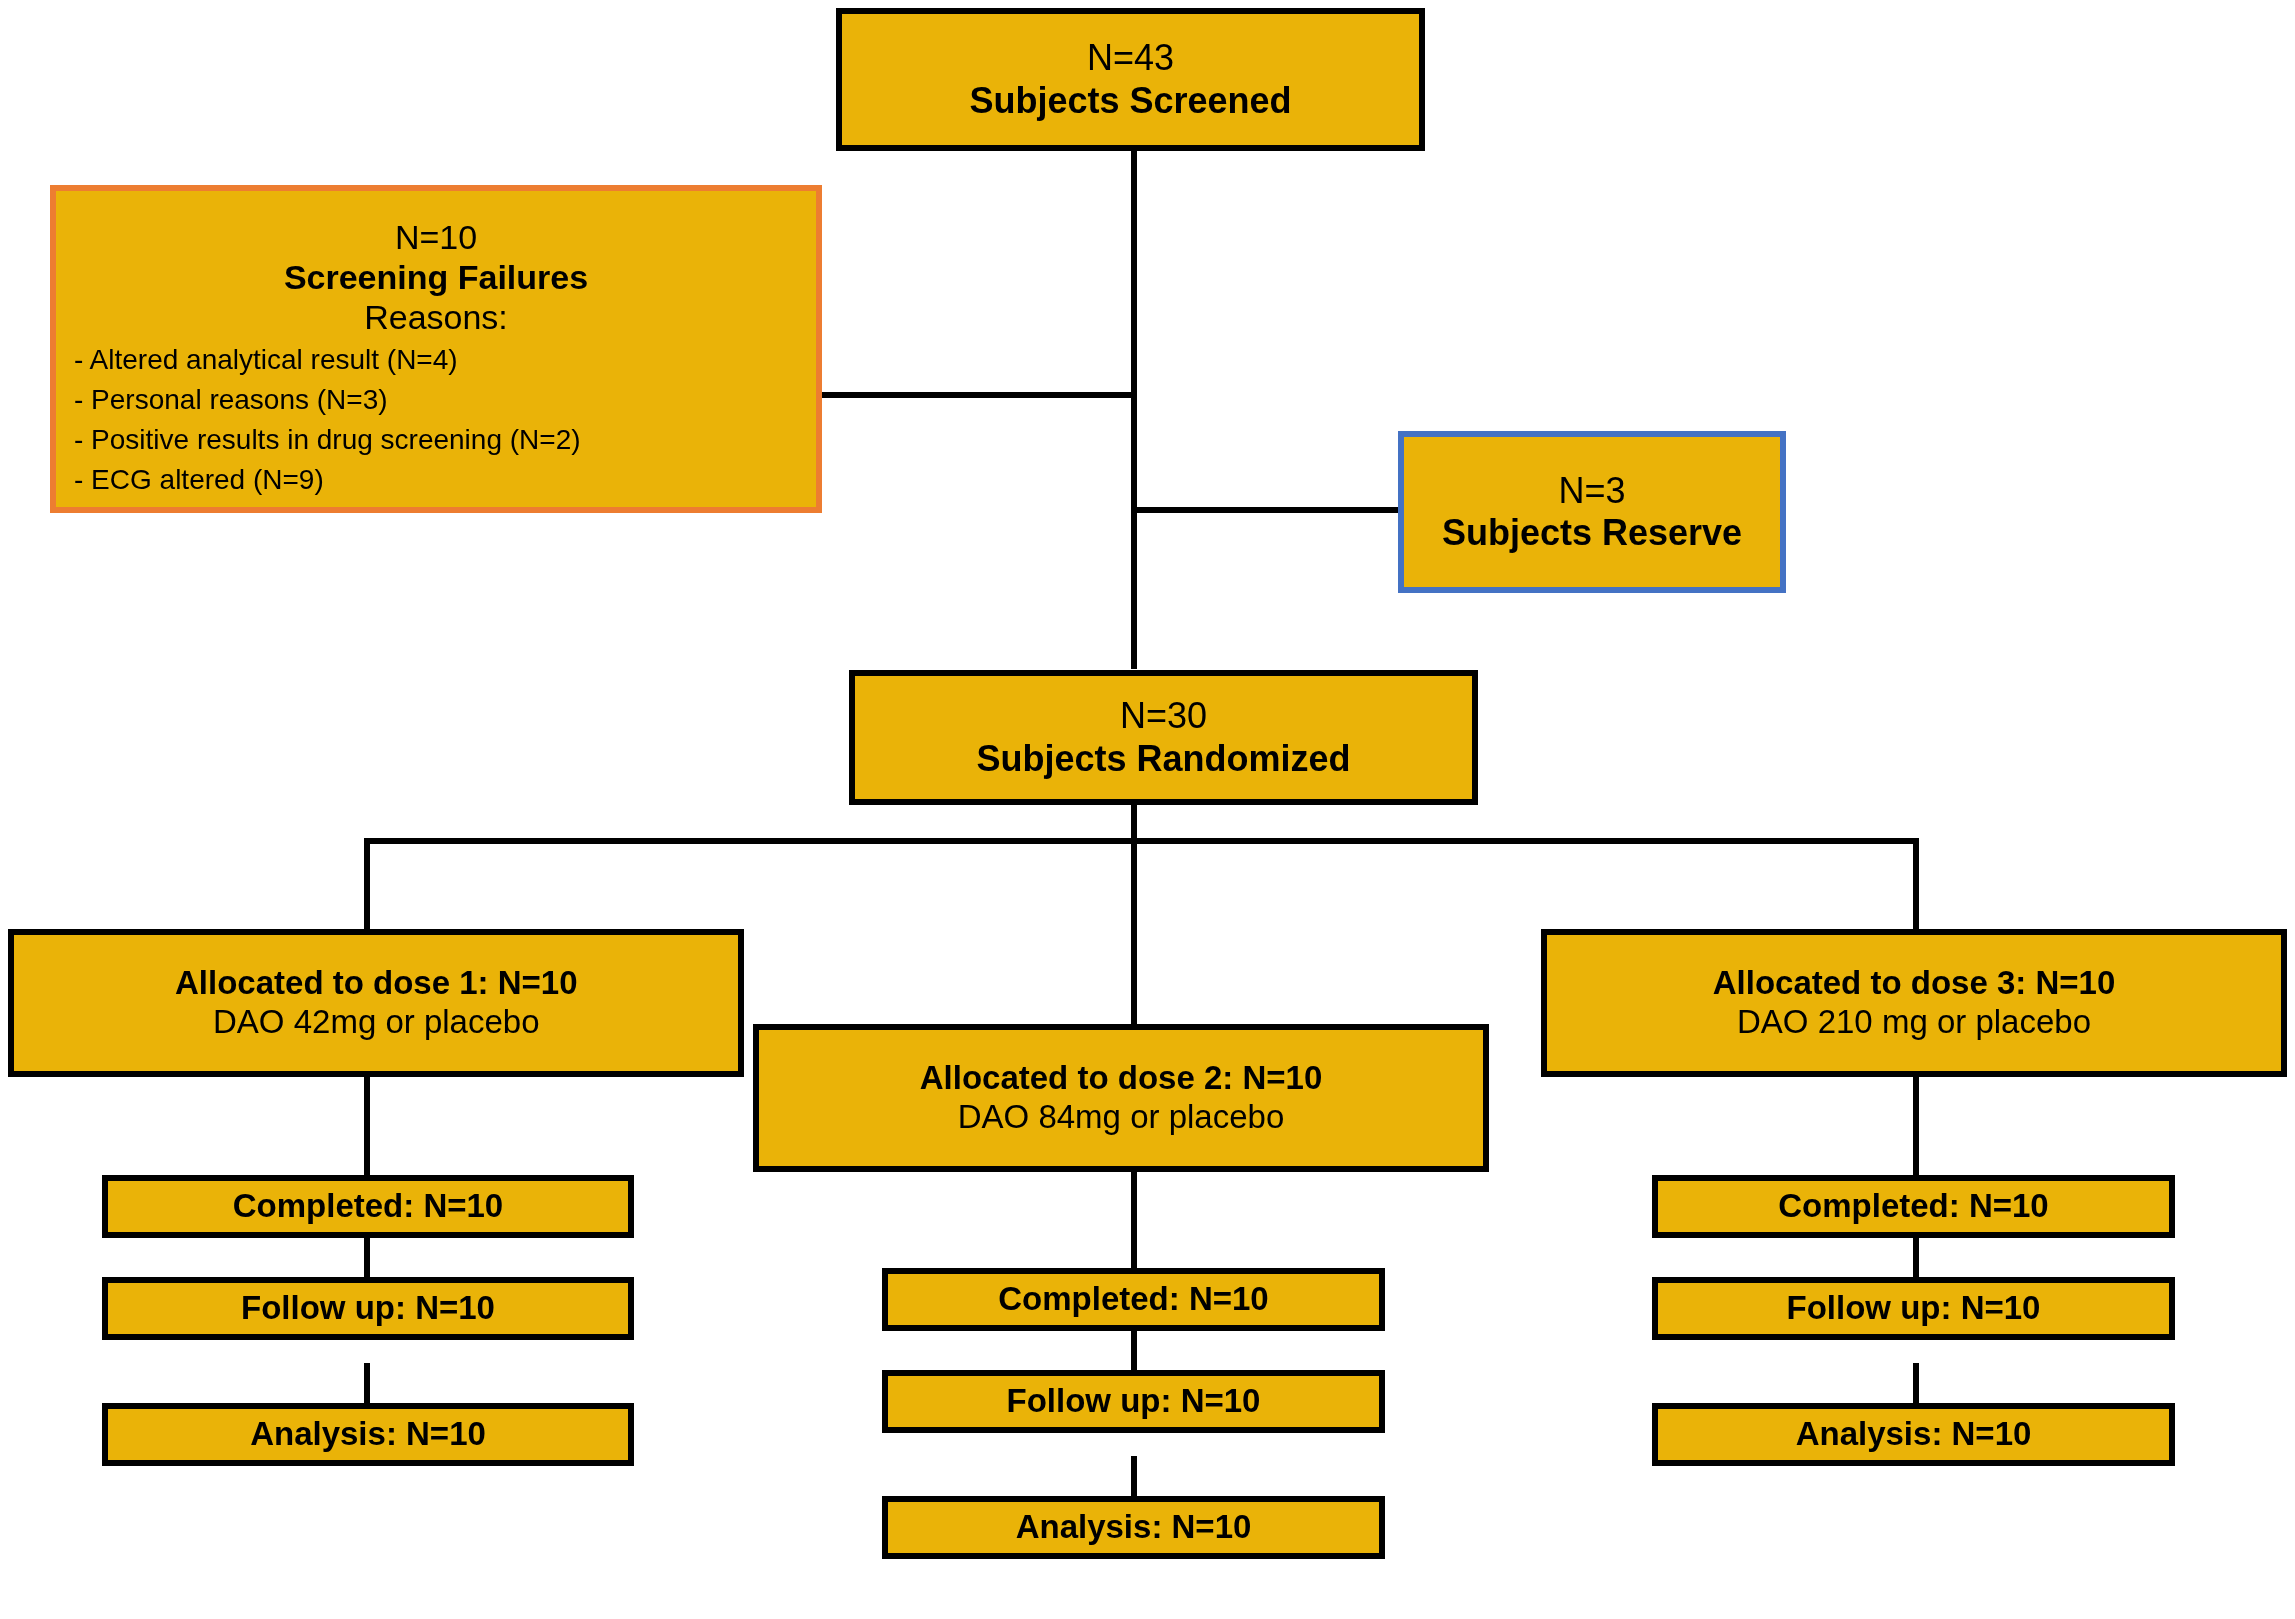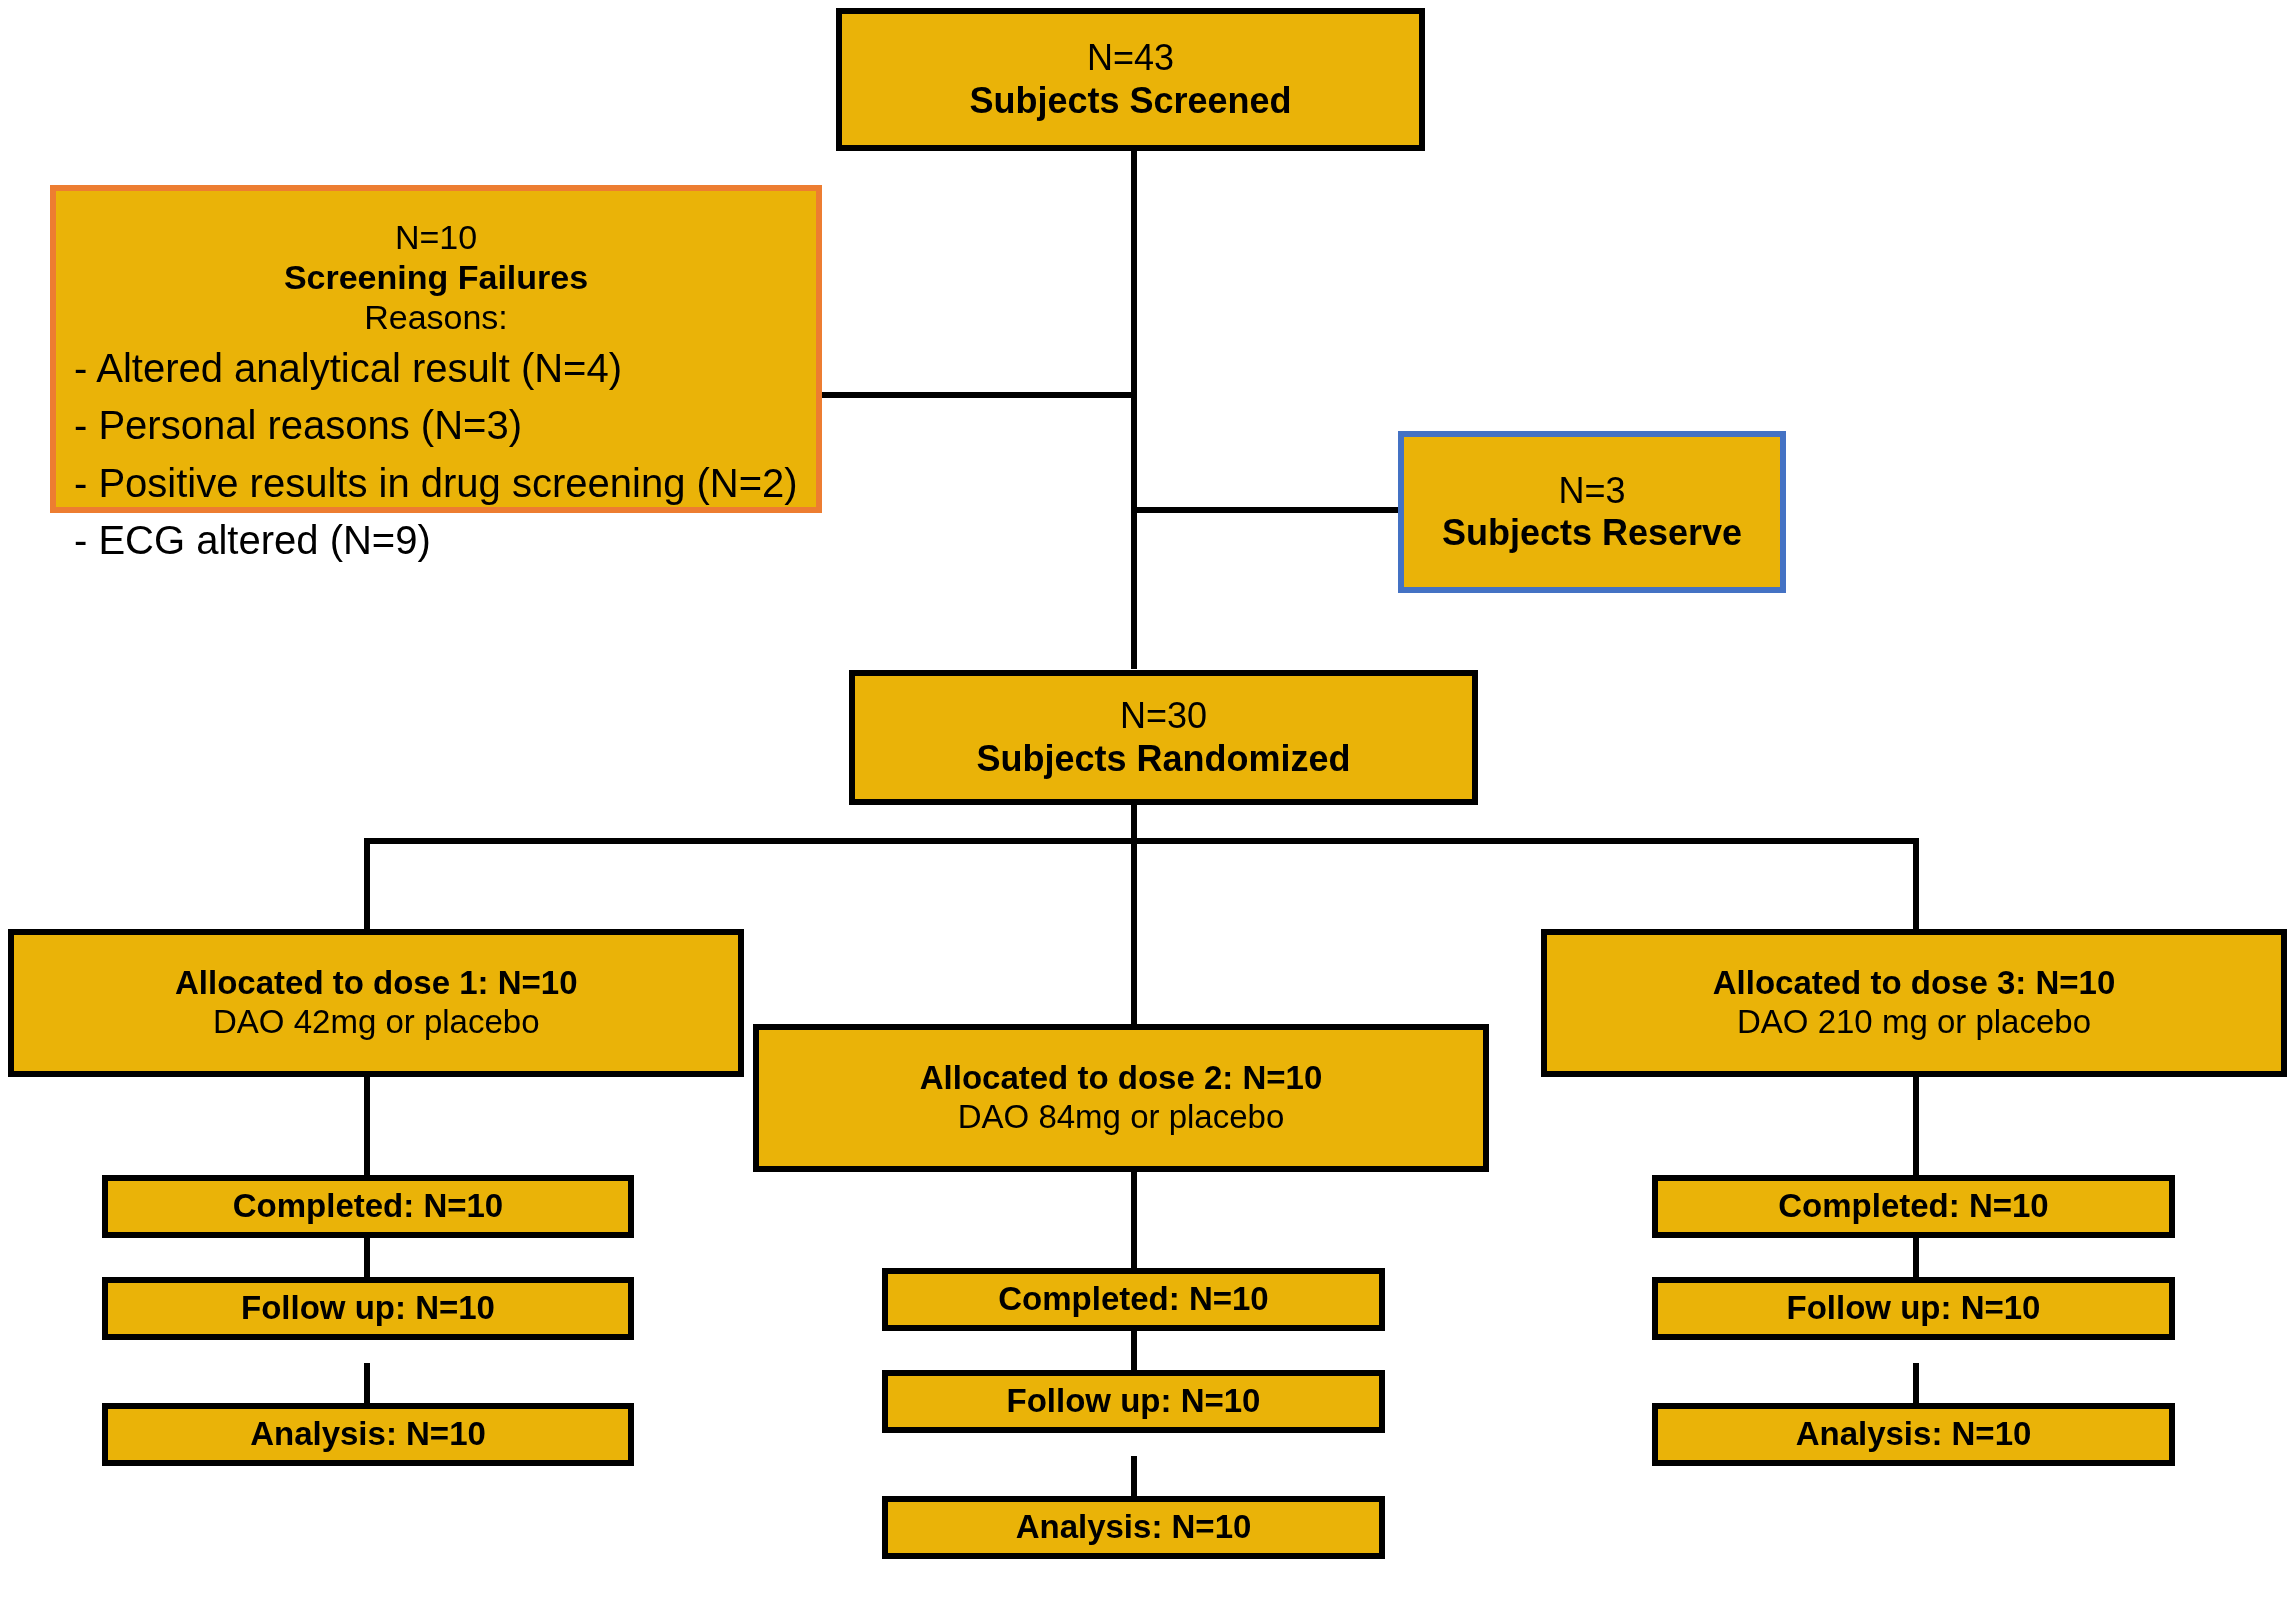--- a/index.html
+++ b/index.html
@@ -43,21 +43,21 @@
   .fs-small { font-size: 33px; }
 
   .reasons {
     margin-top: 2.8px;
     width: 100%;
     text-align: left;
     padding-left: 18px;
     box-sizing: border-box;
   }
   .reasons .r-item {
-    font-size: 40px;
+    font-size: 28px;
     line-height: 1.43;
     white-space: nowrap;
   }
 
   
   .conn {
     position: absolute;
     background: #000000;
     z-index: 1;
   }

